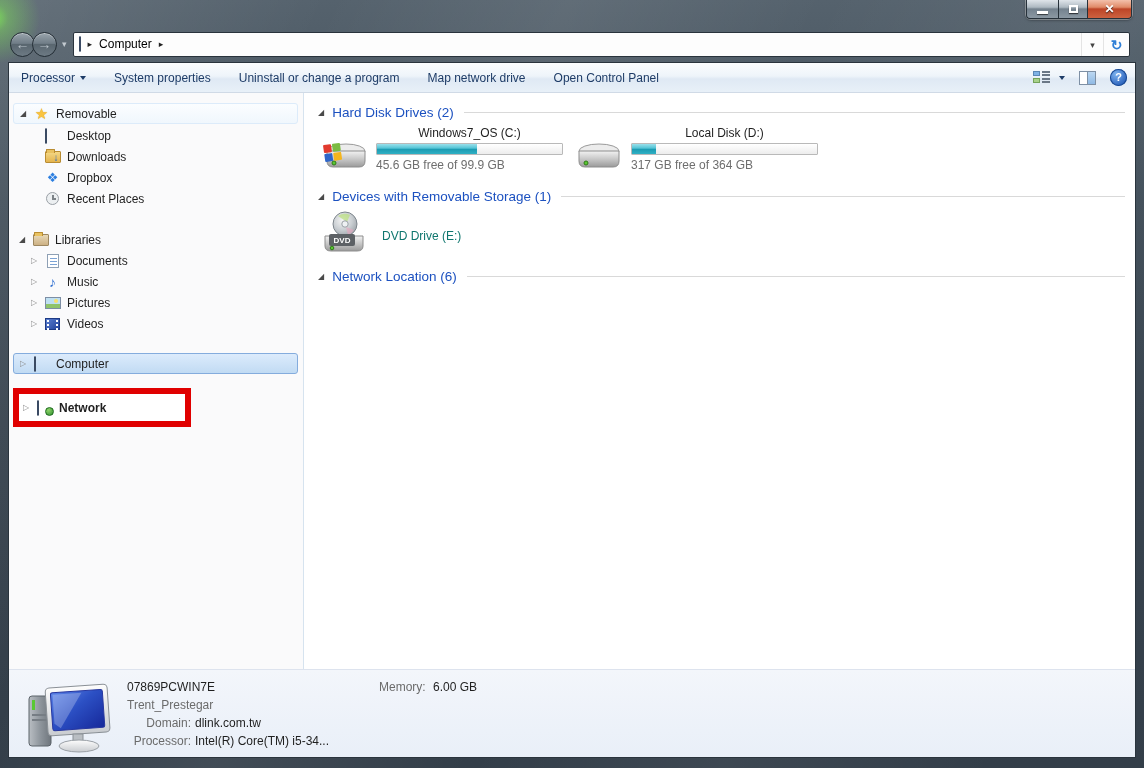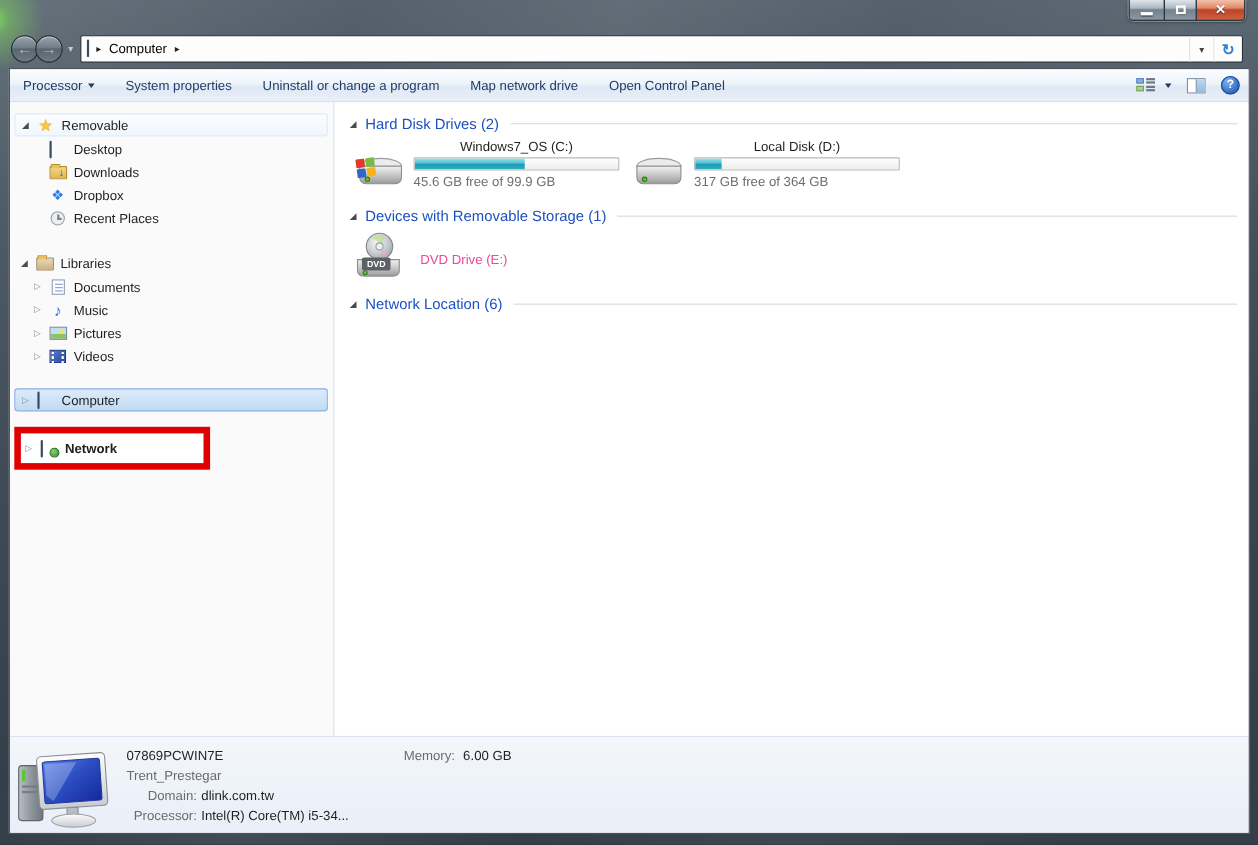--- a/index.html
+++ b/index.html
@@ -128,25 +128,25 @@
   .tiles { display:flex; margin:4px 0 10px 6px; }
   .tile { display:flex; width:255px; }
   .tile-icon { width:50px; flex:0 0 50px; margin:8px 6px 0 0; }
   .tile-info { padding-top:0; }
   .drive-name { color:#1f1f1f; margin-bottom:3px;text-align:center; }
   .cap-bar { width:187px; height:12px; border:1px solid #b9b9b9; border-radius:1px; background:linear-gradient(#ffffff,#ededed); overflow:hidden; }
   .cap-fill { height:100%; background:linear-gradient(#9ae0eb 0%, #56c5d6 40%, #1d9cb3 55%, #2fb0c4 100%); }
   .free-text { color:#6e6e6e; margin-top:3px; }
   .dvd-tile { display:flex; align-items:center; margin:2px 0 8px 6px; }
   .dvd-tile .tile-icon { margin-top:0; }
-  .dvd-label { margin-left:6px; color:#ec4899; }
+  .dvd-label { margin-left:6px; color:#0f766e; }
   .main-empty { height:360px; }
 
   
-  .details { flex:0 0 87px; background:linear-gradient(#f3f6fb,#e9eff8); border-top:1px solid #dde3ee; display:flex; padding:8px 0 0 2px; }
+  .details { flex:0 0 87px; background:linear-gradient(#f3f6fb,#e9eff8); border-top:1px solid #dde3ee; display:flex; padding:8px 0 0 14px; }
   .pc-icon-wrap { width:104px; flex:0 0 104px; }
   .d-col1 { width:252px; line-height:18px; }
   .d-name { color:#1f1f1f; }
   .d-user { color:#6b6b6b; }
   .d-lbl { display:inline-block; width:64px; text-align:right; color:#6b6b6b; margin-right:4px; }
   .d-val { color:#1f1f1f; }
   .d-col2 { line-height:18px; }
 </style>
 </head>
 <body>

